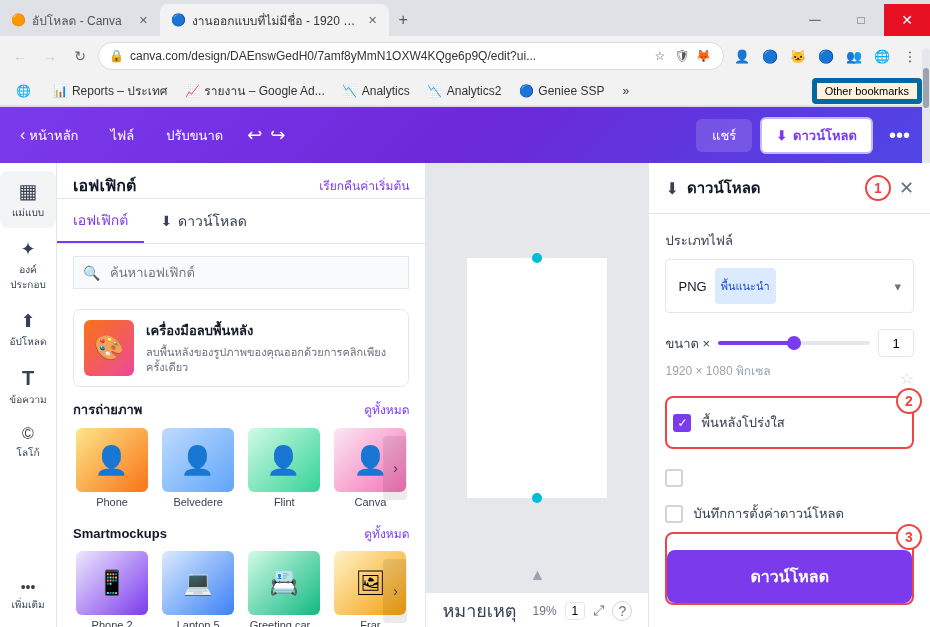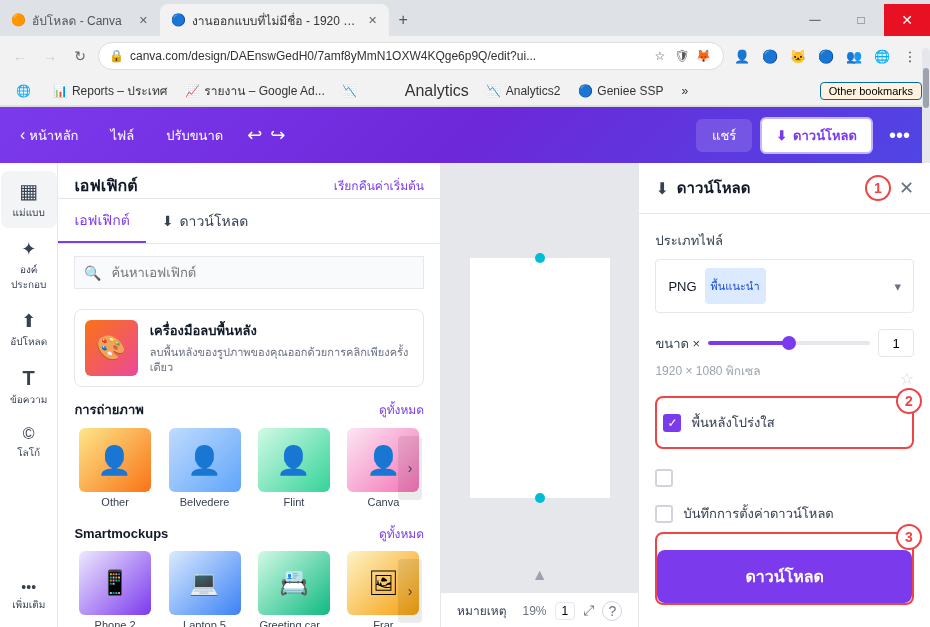--- a/index.html
+++ b/index.html
@@ -18,21 +18,21 @@
     .nav-btn.disabled { color: #ccc; cursor: default; }
     .address-bar { flex: 1; height: 28px; background: #fff; border: 1px solid #ddd; border-radius: 14px; display: flex; align-items: center; padding: 0 10px; font-size: 12px; color: #333; gap: 6px; }
     .address-bar-icons { display: flex; align-items: center; gap: 4px; margin-left: 6px; }
     .addr-icon { width: 18px; height: 18px; display: flex; align-items: center; justify-content: center; cursor: pointer; color: #555; font-size: 12px; }
     .browser-actions { display: flex; align-items: center; gap: 4px; }
     .browser-action-btn { width: 24px; height: 24px; display: flex; align-items: center; justify-content: center; cursor: pointer; border-radius: 4px; font-size: 13px; color: #333; }
 
     
     .bookmarks-bar { display: flex; align-items: center; height: 30px; padding: 0 8px; background: #f2f2f2; border-bottom: 1px solid #e0e0e0; font-size: 12px; gap: 2px; }
     .bookmark-item { display: flex; align-items: center; padding: 2px 8px; border-radius: 4px; cursor: pointer; gap: 4px; color: #333; white-space: nowrap; }
-    .other-bk { margin-left: auto; background: #fff3e0; border: 1px solid #0369a1; padding: 2px 8px; border-radius: 4px; font-size: 11px; }
+    .other-bk { margin-left: auto; background: #fff3e0; border: 5px solid #0369a1; padding: 2px 8px; border-radius: 4px; font-size: 11px; }
 
     
     .app-header { height: 56px; background: linear-gradient(135deg, #7c3aed 0%, #6d28d9 50%, #4f46e5 100%); display: flex; align-items: center; padding: 0 12px; gap: 16px; }
     .header-nav-btn { display: flex; align-items: center; gap: 4px; color: #fff; font-size: 13px; cursor: pointer; padding: 4px 8px; border-radius: 4px; }
     .header-spacer { flex: 1; }
     .header-actions { display: flex; align-items: center; gap: 8px; }
     .share-btn { background: rgba(255,255,255,0.15); color: #fff; border: none; border-radius: 6px; padding: 6px 16px; font-size: 13px; cursor: pointer; }
     .download-btn { background: #fff; color: #7c3aed; border: 2px solid #7c3aed; border-radius: 6px; padding: 6px 14px; font-size: 13px; cursor: pointer; display: flex; align-items: center; gap: 6px; font-weight: 600; }
     .more-btn { color: #fff; background: none; border: none; cursor: pointer; font-size: 20px; padding: 4px 8px; }
 
@@ -194,21 +194,21 @@
     <div class="bookmark-item">
       <span>📊</span>
       <span style="font-size:12px;">Reports – ประเทศ</span>
     </div>
     <div class="bookmark-item">
       <span>📈</span>
       <span style="font-size:12px;">รายงาน – Google Ad...</span>
     </div>
     <div class="bookmark-item">
       <span>📉</span>
-      <span style="font-size:16px;margin-left:43px;">Analytics</span>
+      <span style="font-size:12px;">Analytics</span>
     </div>
     <div class="bookmark-item">
       <span>📉</span>
       <span style="font-size:12px;">Analytics2</span>
     </div>
     <div class="bookmark-item">
       <span>🔵</span>
       <span style="font-size:12px;">Geniee SSP</span>
     </div>
     <div class="bookmark-item">
@@ -313,21 +313,21 @@
       <div class="section-header">
         <span class="section-title">การถ่ายภาพ</span>
         <span class="see-all">ดูทั้งหมด</span>
       </div>
       <div style="position:relative;">
         <div class="effects-grid">
           <div class="effect-item">
             <div class="effect-thumb fresco-img person-img">
               <span style="font-size:28px;">👤</span>
             </div>
-            <span class="effect-label">Other</span>
+            <span class="effect-label">Phone</span>
           </div>
           <div class="effect-item">
             <div class="effect-thumb belvedere-img person-img">
               <span style="font-size:28px;">👤</span>
             </div>
             <span class="effect-label">Belvedere</span>
           </div>
           <div class="effect-item">
             <div class="effect-thumb flint-img person-img">
               <span style="font-size:28px;">👤</span>
@@ -392,21 +392,21 @@
           <div class="canvas-handle ch-bottom"></div>
         </div>
       </div>
 
       <div style="position:absolute;bottom:8px;left:50%;transform:translateX(-50%);display:flex;gap:8px;">
         <span style="font-size:16px;color:#9ca3af;cursor:pointer;">▲</span>
       </div>
     </div>
 
     <div class="bottom-bar">
-      <span style="font-size:12px;color:#374151;">หมายเหตุ</span>
+      <span style="font-size:18px;color:#374151;">หมายเหตุ</span>
       <div style="flex:1;"></div>
       <span style="font-size:12px;color:#6b7280;">19%</span>
       <div class="page-num-box">
         <span>1</span>
       </div>
       <span style="cursor:pointer;font-size:14px;color:#6b7280;">⤢</span>
       <span style="cursor:pointer;font-size:14px;color:#6b7280;border:1px solid #d1d5db;border-radius:50%;width:20px;height:20px;display:flex;align-items:center;justify-content:center;">?</span>
     </div>
   </div>
 

